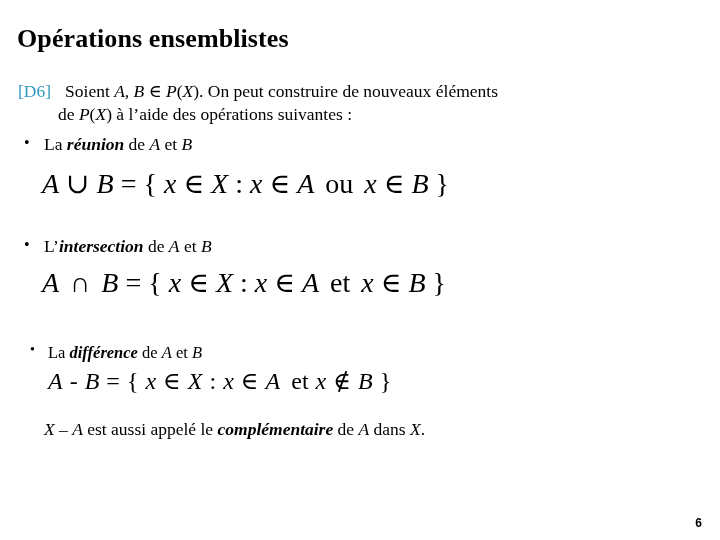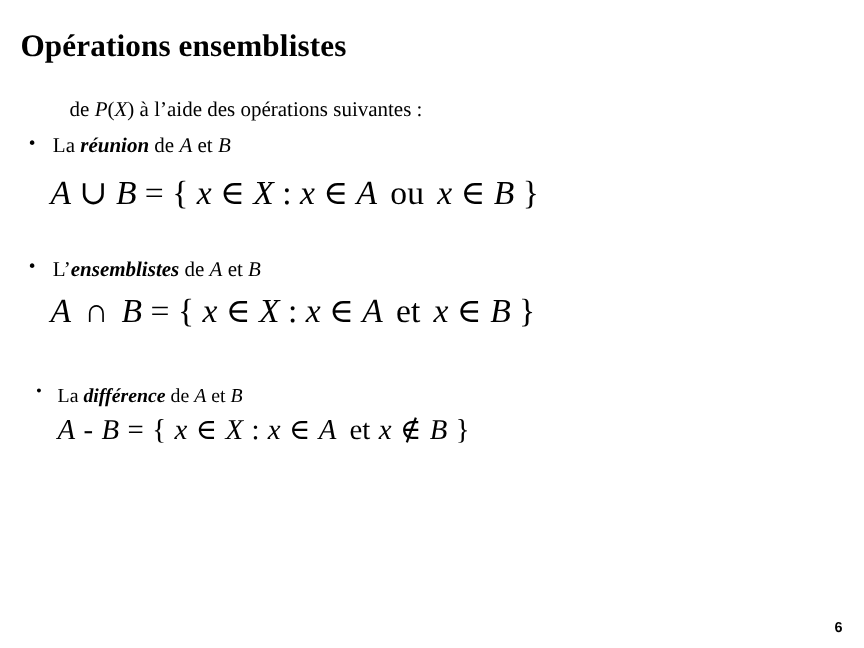--- a/index.html
+++ b/index.html
@@ -122,47 +122,53 @@
 </head>
 <body>
 
 <div class="slide">
 
   <div class="slide-title">Opérations ensemblistes</div>
 
   <div class="body">
 
     <div class="def-para">
+      <div class="def-line1">
+        <span class="def-tag">[D6]</span><span>Soient </span><span class="it">A, B</span><span> </span><span>∈</span><span> </span><span class="it">P</span><span>(</span><span class="it">X</span><span>). On peut construire de nouveaux éléments</span>
+      </div>
       <div class="def-line2">
         <span>de </span><span class="it">P</span><span>(</span><span class="it">X</span><span>) à l’aide des opérations suivantes :</span>
       </div>
     </div>
 
     <div class="bullet-row bullet-b1">
       <span class="dot">•</span><span>La </span><span class="bi">réunion</span><span> de </span><span class="it">A</span><span> et </span><span class="it">B</span>
     </div>
 
     <div class="formula f-union">
       <span>A</span><span class="gap"></span><span class="up">∪</span><span class="gap"></span><span>B</span><span class="gap"></span><span class="up">=</span><span class="gap"></span><span class="up">{</span><span class="gap"></span><span>x</span><span class="gap"></span><span class="up">∈</span><span class="gap"></span><span>X</span><span class="gap"></span><span class="up">:</span><span class="gap"></span><span>x</span><span class="gap"></span><span class="up">∈</span><span class="gap"></span><span>A</span><span class="gapw"></span><span class="up">ou</span><span class="gapw"></span><span>x</span><span class="gap"></span><span class="up">∈</span><span class="gap"></span><span>B</span><span class="gap"></span><span class="up">}</span>
     </div>
 
     <div class="bullet-row bullet-b2" style="margin-top:34px;">
-      <span class="dot">•</span><span>L’</span><span class="bi">ensemblistes</span><span> de </span><span class="it">A</span><span> et </span><span class="it">B</span>
+      <span class="dot">•</span><span>L’</span><span class="bi">intersection</span><span> de </span><span class="it">A</span><span> et </span><span class="it">B</span>
     </div>
 
     <div class="formula f-inter">
       <span>A</span><span class="gapw"></span><span class="up">∩</span><span class="gapw"></span><span>B</span><span class="gap"></span><span class="up">=</span><span class="gap"></span><span class="up">{</span><span class="gap"></span><span>x</span><span class="gap"></span><span class="up">∈</span><span class="gap"></span><span>X</span><span class="gap"></span><span class="up">:</span><span class="gap"></span><span>x</span><span class="gap"></span><span class="up">∈</span><span class="gap"></span><span>A</span><span class="gapw"></span><span class="up">et</span><span class="gapw"></span><span>x</span><span class="gap"></span><span class="up">∈</span><span class="gap"></span><span>B</span><span class="gap"></span><span class="up">}</span>
     </div>
 
     <div class="bullet-row bullet-b3" style="margin-top:42px;">
       <span class="dot">•</span><span>La </span><span class="bi">différence</span><span> de </span><span class="it">A</span><span> et </span><span class="it">B</span>
     </div>
 
     <div class="formula f-diff">
       <span>A</span><span class="gap"></span><span class="up">-</span><span class="gap"></span><span>B</span><span class="gap"></span><span class="up">=</span><span class="gap"></span><span class="up">{</span><span class="gap"></span><span>x</span><span class="gap"></span><span class="up">∈</span><span class="gap"></span><span>X</span><span class="gap"></span><span class="up">:</span><span class="gap"></span><span>x</span><span class="gap"></span><span class="up">∈</span><span class="gap"></span><span>A</span><span class="gapw"></span><span class="up">et</span><span class="gap"></span><span>x</span><span class="gap"></span><span class="up">∉</span><span class="gap"></span><span>B</span><span class="gap"></span><span class="up">}</span>
     </div>
 
+    <div class="note">
+      <span class="it">X</span><span> – </span><span class="it">A</span><span> est aussi appelé le </span><span class="bi">complémentaire</span><span> de </span><span class="it">A</span><span> dans </span><span class="it">X</span><span>.</span>
+    </div>
 
   </div>
 
   <div class="page-number">6</div>
 
 </div>
 
 </body></html>

